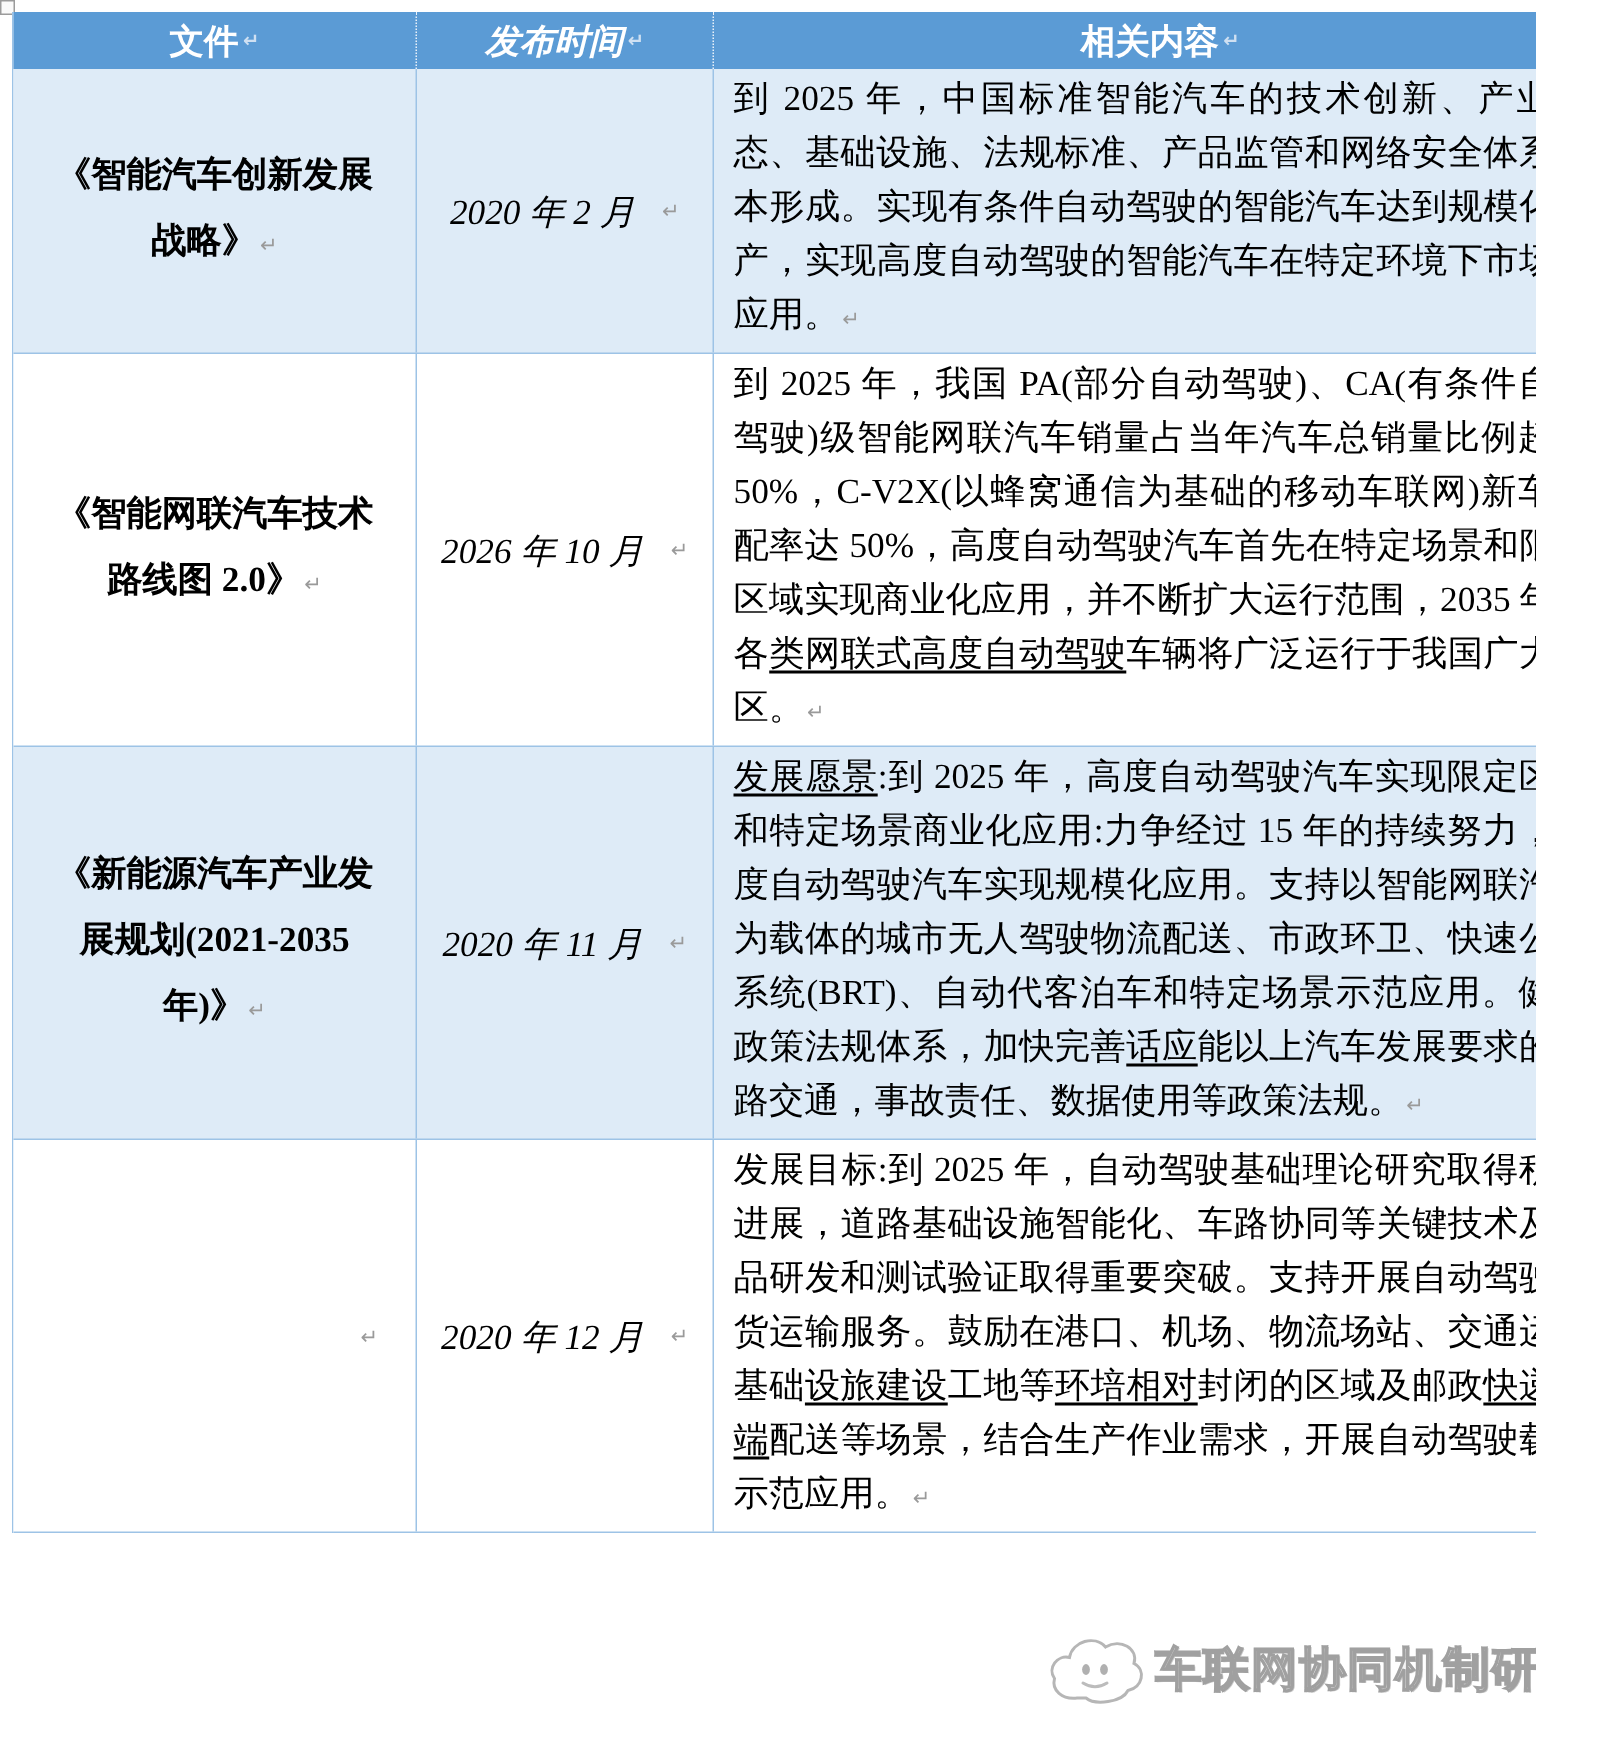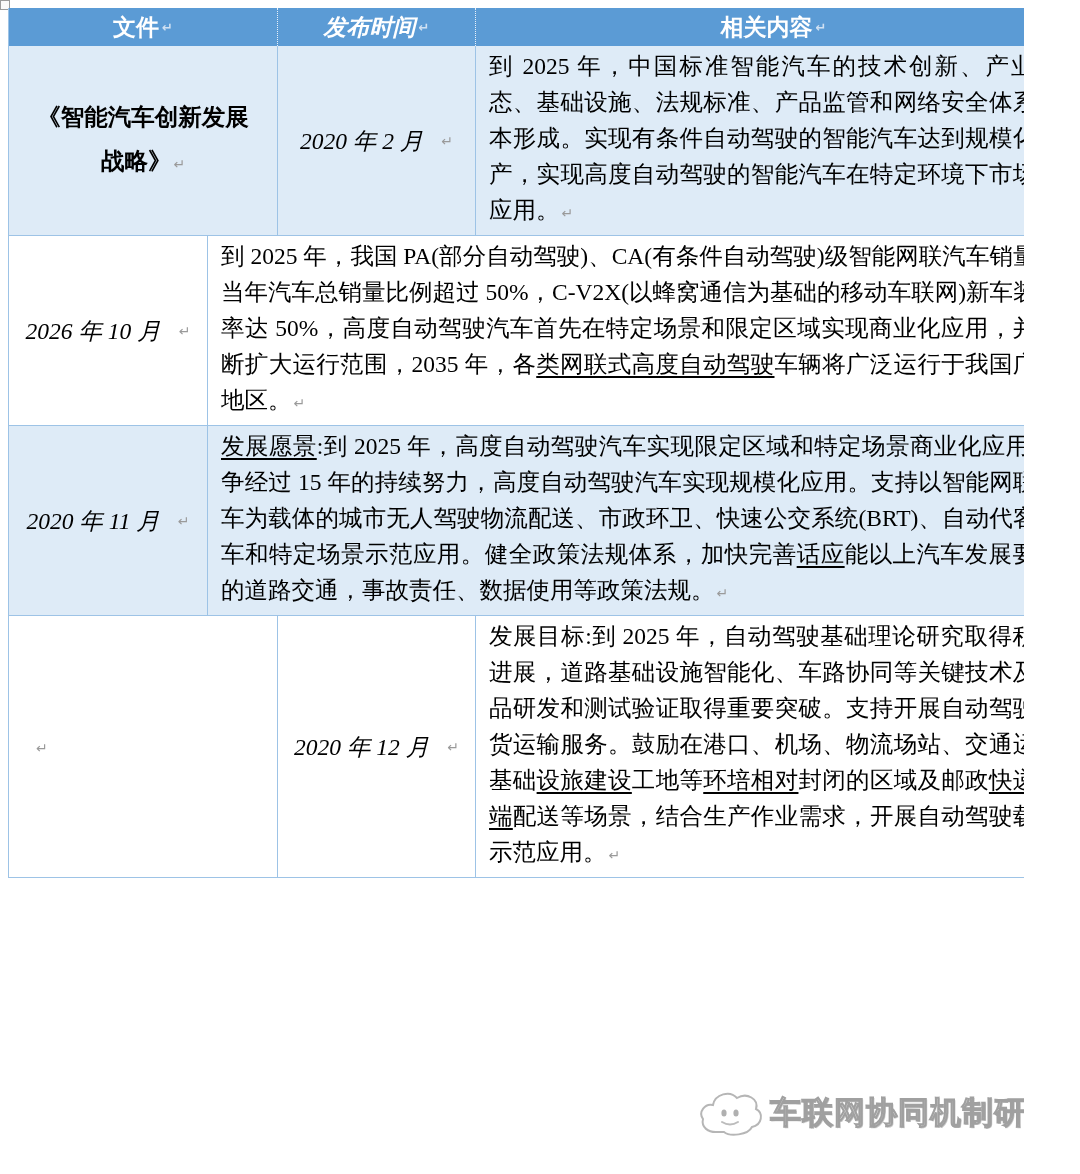--- a/index.html
+++ b/index.html
@@ -35,21 +35,21 @@
   .c2{width:198px;font-style:italic;}
   .c3{width:598px;flex:1;}
 
   .tr{display:flex;border-bottom:1px solid #9DC3E6;background:#ffffff;}
   .tr.shaded{background:#DEEBF7;}
 
   .td{box-sizing:border-box;}
   .td + .td{border-left:1px solid #9DC3E6;}
 
   .td-title{
-    width:268px;display:flex;flex-direction:column;align-items:flex-start;justify-content:center;
+    width:268px;display:flex;flex-direction:column;align-items:flex-end;justify-content:center;
     text-align:center;font-size:23.5px;line-height:44px;padding:0 25px;font-weight:700;
   }
   .td-title .title-text{display:inline;}
   .td-date{
     width:198px;display:flex;align-items:center;justify-content:center;
     font-size:23.5px;white-space:nowrap;gap:16px;
   }
   .td-content{
     flex:1;font-size:23.5px;line-height:36px;
     padding:2px 11px 4px 13px;text-align:justify;text-justify:inter-ideograph;
@@ -111,27 +111,33 @@
           <div class="td td-title c1">
             <div class="title-para"><span class="title-text">《智能汽车创新发展战略》</span><span class="mark">↵</span></div>
           </div>
           <div class="td td-date c2">
             <span class="date-text">2020 年 2 月</span>
             <span class="mark">↵</span>
           </div>
           <div class="td td-content c3"><span class="seg">到 2025 年，中国标准智能汽车的技术创新、产业生态、基础设施、法规标准、产品监管和网络安全体系基本形成。实现有条件自动驾驶的智能汽车达到规模化生产，实现高度自动驾驶的智能汽车在特定环境下市场化应用。</span><span class="mark">↵</span></div>
         </div>
         <div class="tr">
+          <div class="td td-title c1">
+            <div class="title-para"><span class="title-text">《智能网联汽车技术路线图 2.0》</span><span class="mark">↵</span></div>
+          </div>
           <div class="td td-date c2">
             <span class="date-text">2026 年 10 月</span>
             <span class="mark">↵</span>
           </div>
           <div class="td td-content c3"><span class="seg">到 2025 年，我国 PA(部分自动驾驶)、CA(有条件自动驾驶)级智能网联汽车销量占当年汽车总销量比例超过 50%，C-V2X(以蜂窝通信为基础的移动车联网)新车装配率达 50%，高度自动驾驶汽车首先在特定场景和限定区域实现商业化应用，并不断扩大运行范围，2035 年，各</span><span class="wavy">类网联式高度自动驾驶</span><span class="seg">车辆将广泛运行于我国广大地区。</span><span class="mark">↵</span></div>
         </div>
         <div class="tr shaded">
+          <div class="td td-title c1">
+            <div class="title-para"><span class="title-text">《新能源汽车产业发展规划(2021-2035 年)》</span><span class="mark">↵</span></div>
+          </div>
           <div class="td td-date c2">
             <span class="date-text">2020 年 11 月</span>
             <span class="mark">↵</span>
           </div>
           <div class="td td-content c3"><span class="wavy">发展愿景</span><span class="seg">:到 2025 年，高度自动驾驶汽车实现限定区域和特定场景商业化应用:力争经过 15 年的持续努力，高度自动驾驶汽车实现规模化应用。支持以智能网联汽车为载体的城市无人驾驶物流配送、市政环卫、快速公交系统(BRT)、自动代客泊车和特定场景示范应用。健全政策法规体系，加快完善</span><span class="wavy">话应</span><span class="seg">能以上汽车发展要求的道路交通，事故责任、数据使用等政策法规。</span><span class="mark">↵</span></div>
         </div>
         <div class="tr">
           <div class="td td-title c1">
             <div class="mark-line"><span class="mark">↵</span></div>
           </div>

